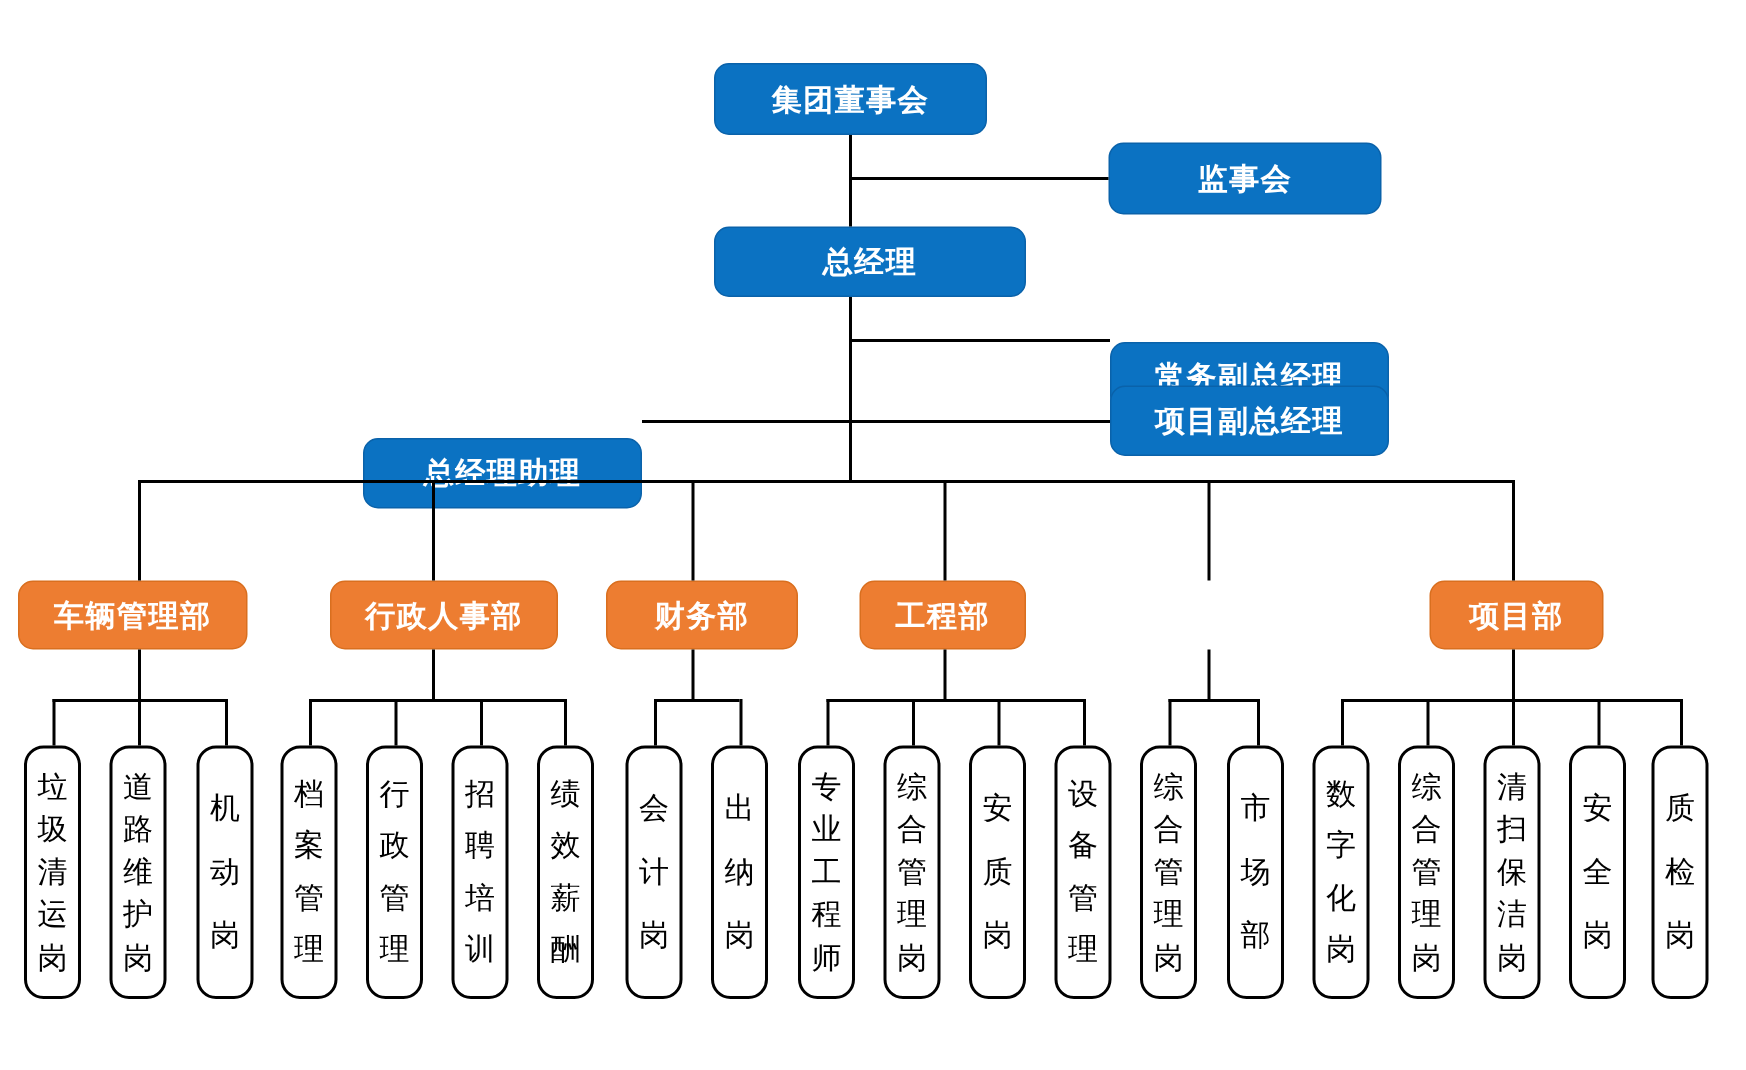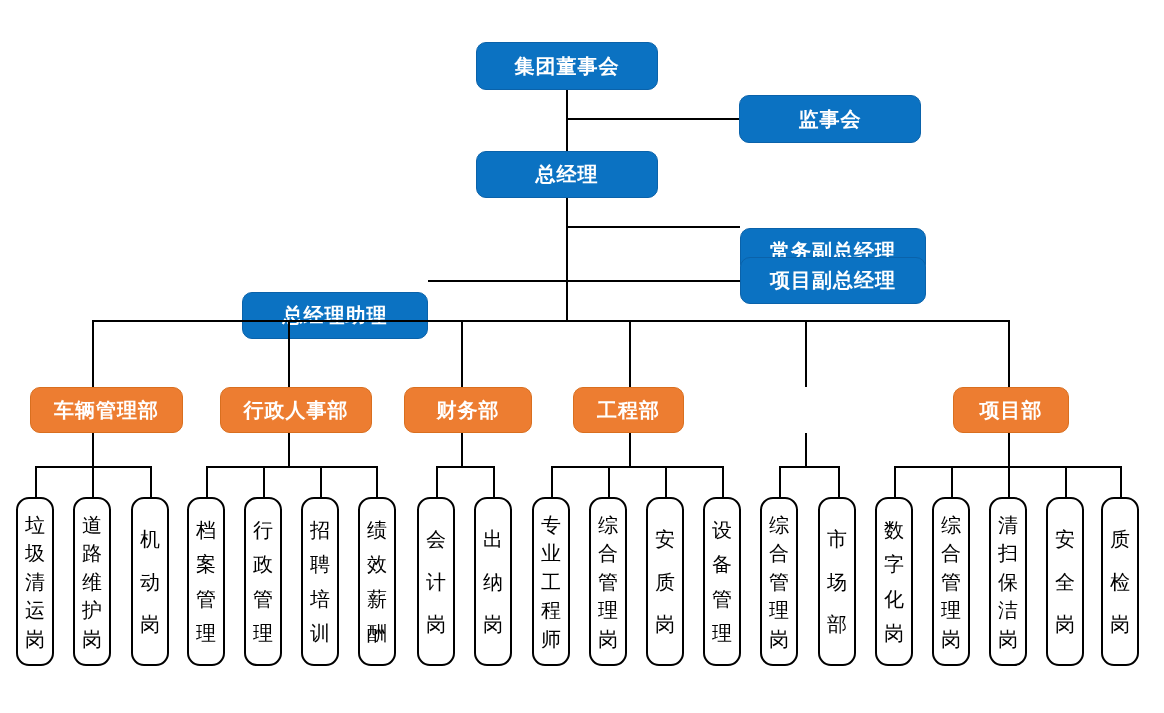--- a/index.html
+++ b/index.html
@@ -30,34 +30,34 @@
 <body>
 
 <div id="canvas">
 
   <div class="node blue" style="left:476px;top:42px;width:182px;height:48px;">
     <span>集团董事会</span>
   </div>
   <div class="node blue" style="left:739px;top:95px;width:182px;height:48px;font-family:Liberation Serif, serif;">
     <span>监事会</span>
   </div>
-  <div class="node blue" style="left:476px;top:151px;width:182px;height:47px;">
+  <div class="node blue" style="left:476px;top:151px;width:208px;height:47px;">
     <span>总经理</span>
   </div>
   <div class="node blue" style="left:740px;top:204px;width:186px;height:46px;margin-top:24px;">
     <span>常务副总经理</span>
   </div>
   <div class="node blue" style="left:242px;top:257px;width:186px;height:47px;margin-top:35px;">
     <span>总经理助理</span>
   </div>
   <div class="node blue" style="left:740px;top:257px;width:186px;height:47px;">
     <span>项目副总经理</span>
   </div>
 
-  <div class="node orange" style="left:30px;top:387px;width:153px;height:46px;">
+  <div class="node orange" style="left:12px;top:387px;width:153px;height:46px;">
     <span>车辆管理部</span>
   </div>
   <div class="node orange" style="left:220px;top:387px;width:152px;height:46px;justify-content:center;">
     <span>行政人事部</span>
   </div>
   <div class="node orange" style="left:404px;top:387px;width:128px;height:46px;">
     <span>财务部</span>
   </div>
   <div class="node orange" style="left:573px;top:387px;width:111px;height:46px;">
     <span>工程部</span>

